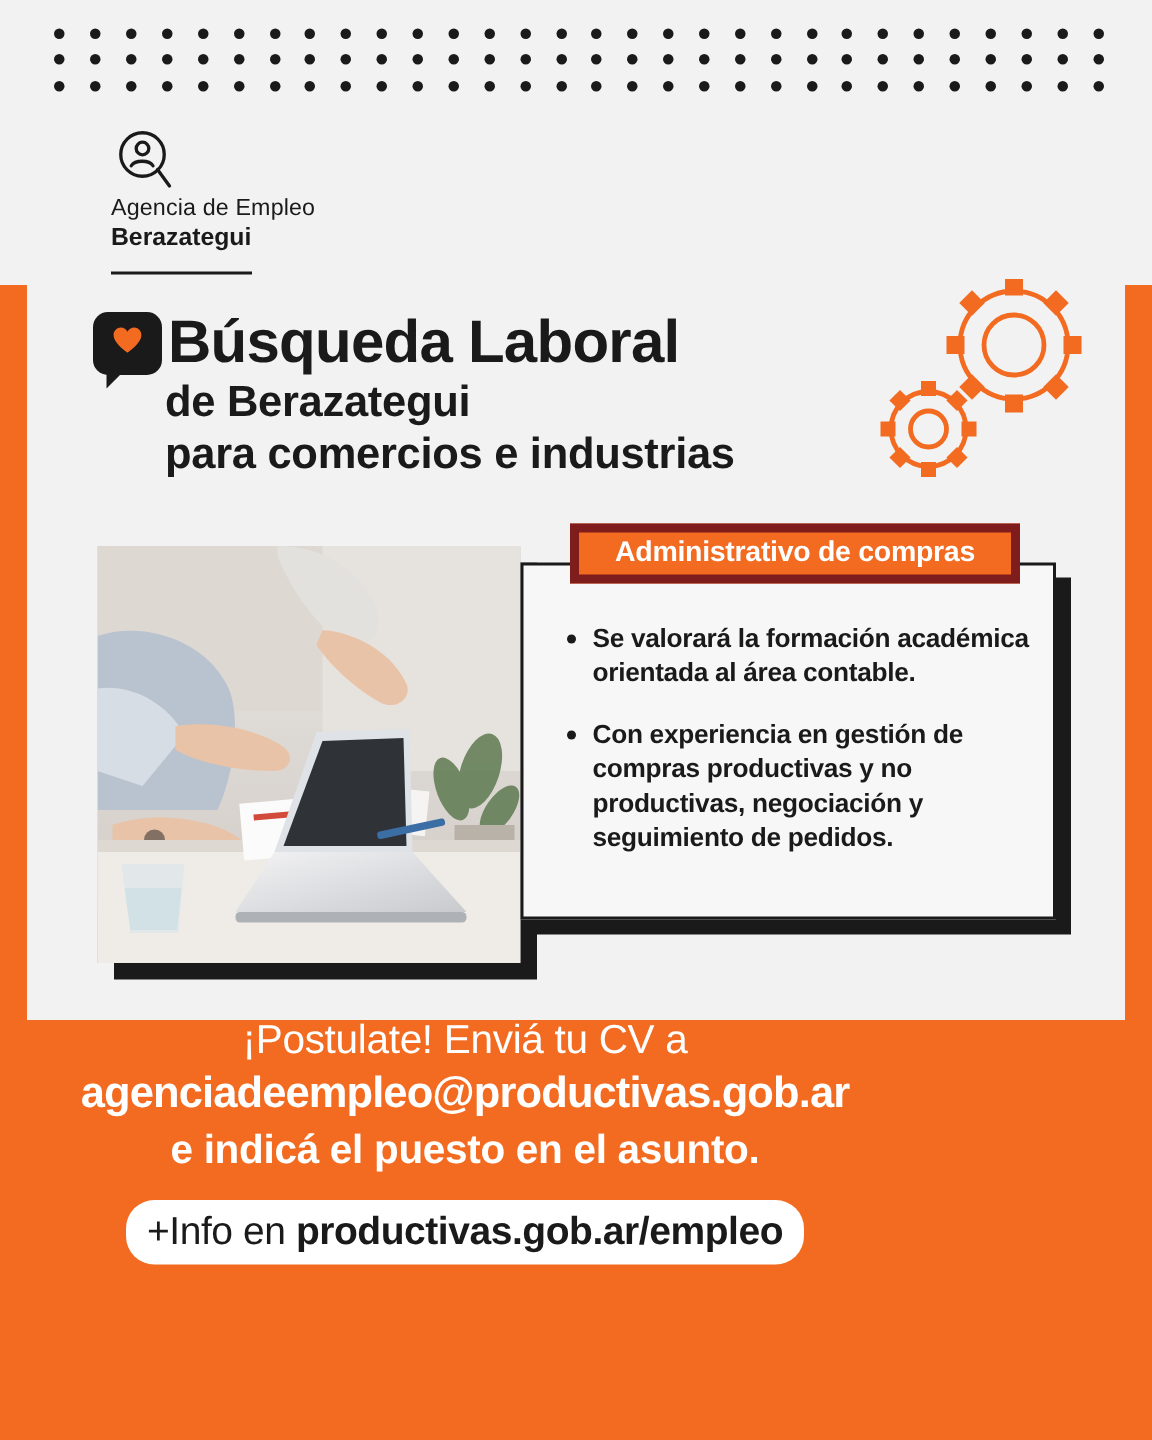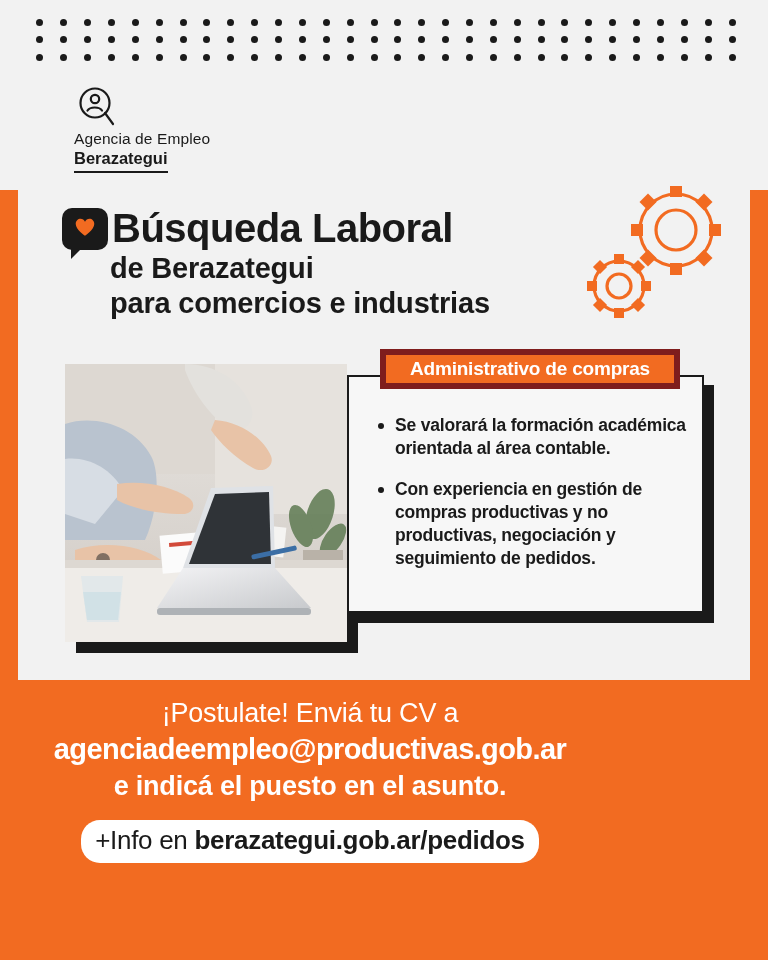--- a/index.html
+++ b/index.html
@@ -84,21 +84,21 @@
     color: #1a1a1a;
     margin-top: 4px;
     letter-spacing: .1px;
   }
   .logo-sub {
     font-size: 16.5px;
     font-weight: bold;
     color: #1a1a1a;
     margin-top: 1px;
     display: inline-block;
-    padding-bottom: 3px;
+    padding-bottom: 13px;
     border-bottom: 2.5px solid #1a1a1a;
   }
 
   
   .headline-wrap {
     position: absolute;
     left: 62px;
     top: 202px;
     width: 560px;
   }
@@ -238,21 +238,21 @@
     font-weight: bold;
     color: #1a1a1a;
     line-height: 23px;
     letter-spacing: -0.2px;
   }
 
   
   .footer {
     position: absolute;
     left: 0;
-    top: 696px;
+    top: 676px;
     width: 620px;
     text-align: center;
     color: #ffffff;
   }
   .f-line1 {
     font-size: 27px;
     line-height: 34px;
     letter-spacing: -0.2px;
   }
   .f-mail {
@@ -511,17 +511,17 @@
       <span class="txt">Con experiencia en gestión de compras productivas y no productivas, negociación y seguimiento de pedidos.</span>
     </div>
   </div>
 
   <div class="footer">
     <div class="f-line1">¡Postulate! Enviá tu CV a</div>
     <div class="f-mail">agenciadeempleo@productivas.gob.ar</div>
     <div class="f-line3">e indicá el puesto en el asunto.</div>
     <div class="info-box">
       <span>+Info en</span>
-      <b>berazategui.gob.ar/pedidos</b>
+      <b>productivas.gob.ar/empleo</b>
     </div>
   </div>
 
 </div>
 
 </body></html>

